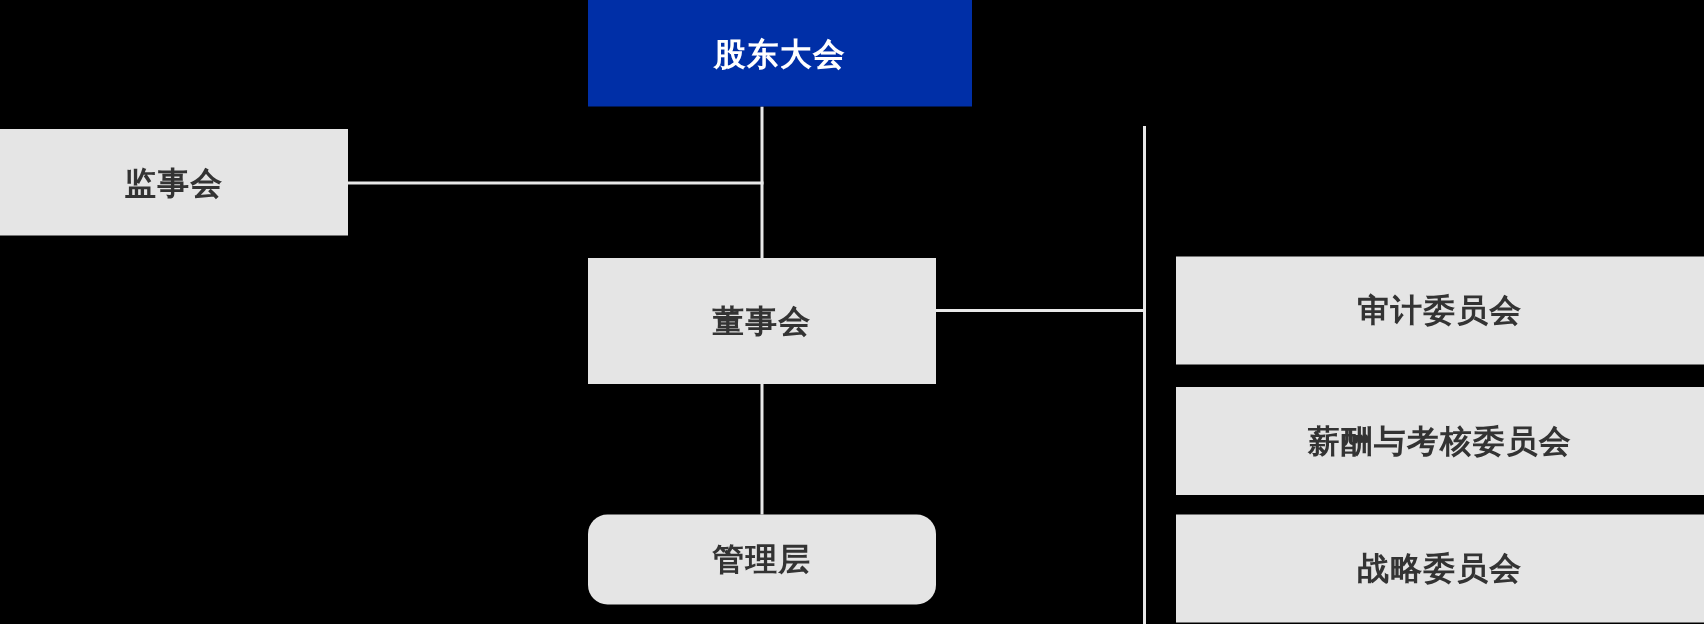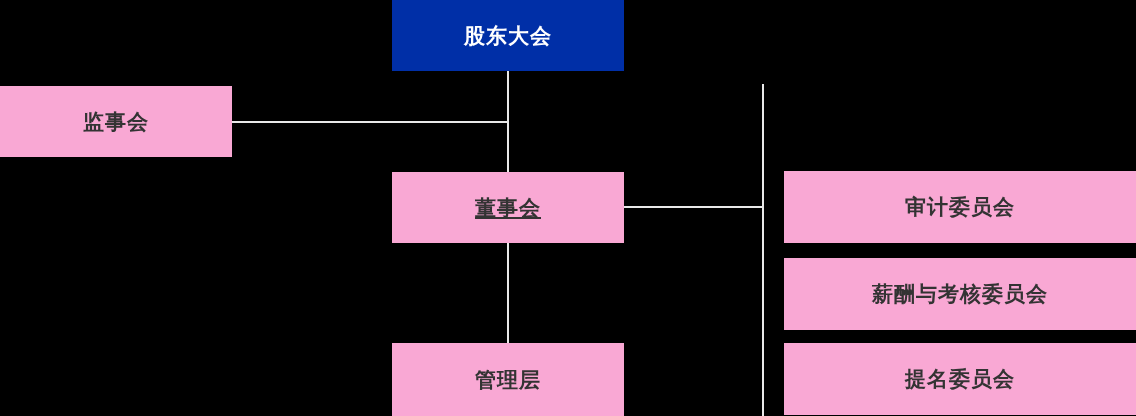--- a/index.html
+++ b/index.html
@@ -13,35 +13,35 @@
     width: 1136px;
     height: 416px;
     background: #000000;
     overflow: hidden;
   }
   .node {
     position: absolute;
     display: flex;
     align-items: center;
     justify-content: center;
-    background: #f9a8d4;
+    background: #e5e5e5;
     color: #333333;
     font-size: 21px;
     font-weight: bold;
     letter-spacing: 1px;
     box-sizing: border-box;
   }
   .node.primary {
     background: #002FA7;
     color: #FFFFFF;
   }
-  .node-shareholders { left: 392px; top: 0;     width: 232px; height: 71px; }
+  .node-shareholders { left: 392px; top: 0;     width: 256px; height: 71px; }
   .node-supervisory  { left: 0;     top: 86px;  width: 232px; height: 71px; }
-  .node-board        { left: 392px; top: 172px; width: 232px; height: 71px; text-decoration: underline; }
-  .node-management   { left: 392px; top: 343px; width: 232px; height: 73px; }
+  .node-board        { left: 392px; top: 172px; width: 232px; height: 84px; }
+  .node-management   { left: 392px; top: 343px; width: 232px; height: 60px; border-radius: 13px; }
   .node-committee    { left: 784px; width: 352px; height: 72px; }
   .committee-0 { top: 84px; }
   .committee-1 { top: 171px; justify-content: center; }
   .committee-2 { top: 258px; }
   .committee-3 { top: 343px; }
   .line {
     position: absolute;
     background: #E8E8E8;
   }
   .line-sh-board   { left: 507px; top: 71px;  width: 2px;   height: 101px; }
@@ -81,16 +81,16 @@
 
   <div class="node node-committee committee-1">
     <span class="label">审计委员会</span>
   </div>
 
   <div class="node node-committee committee-2">
     <span class="label">薪酬与考核委员会</span>
   </div>
 
   <div class="node node-committee committee-3">
-    <span class="label">提名委员会</span>
+    <span class="label">战略委员会</span>
   </div>
 
 </div>
 
 </body></html>

